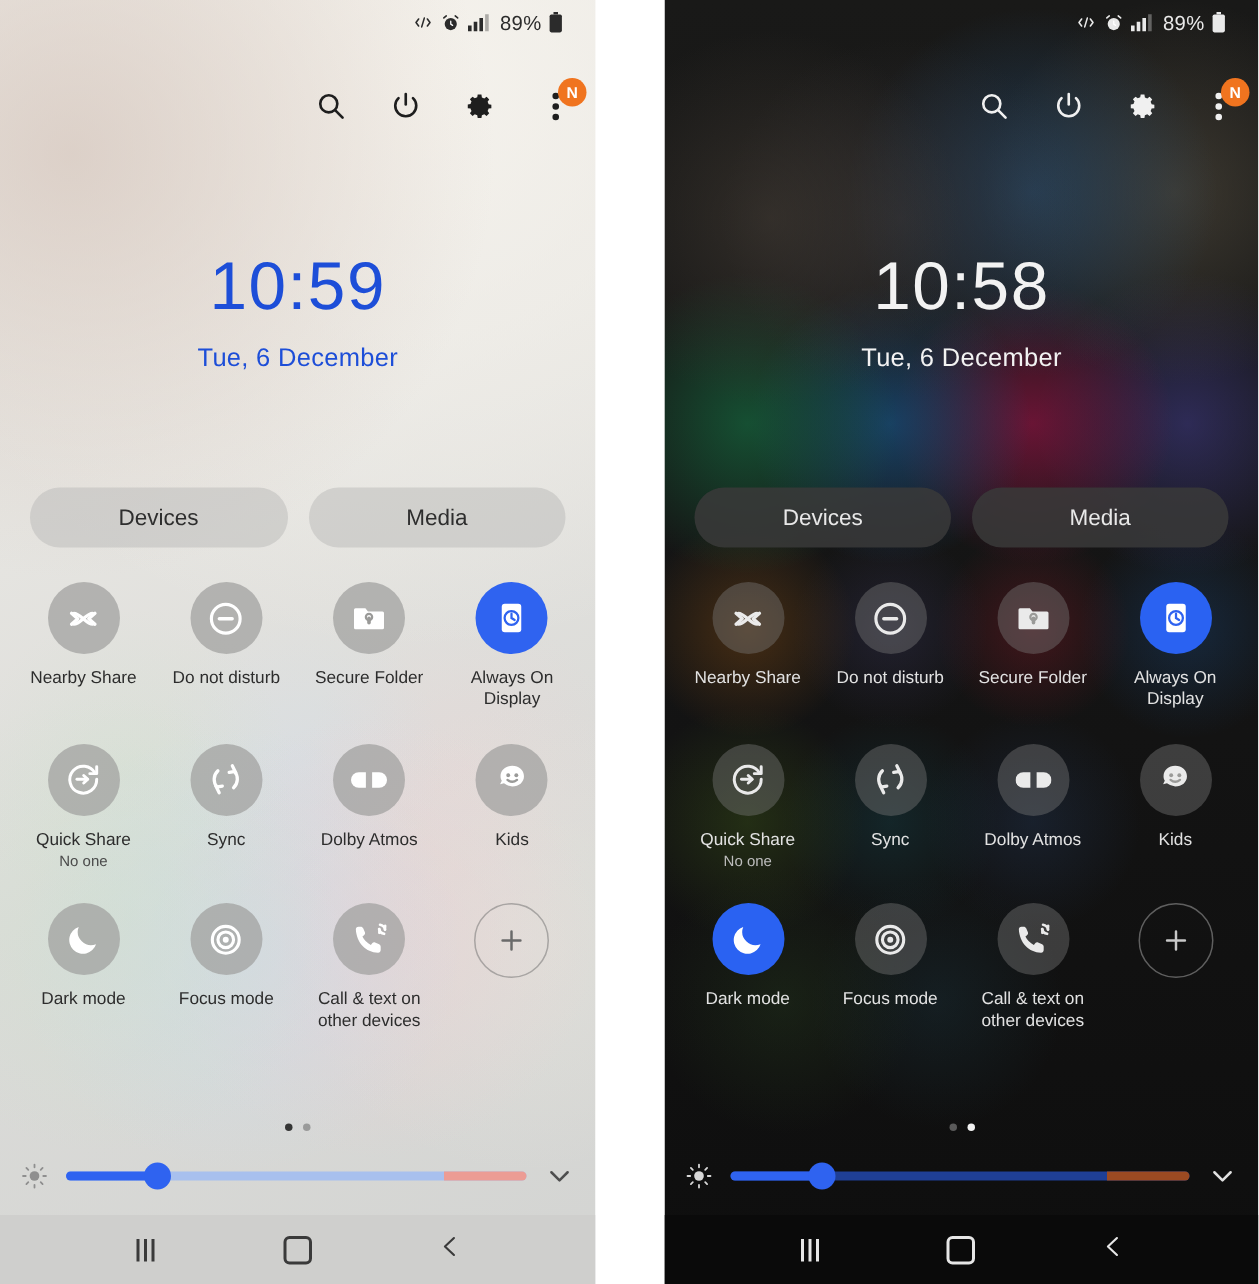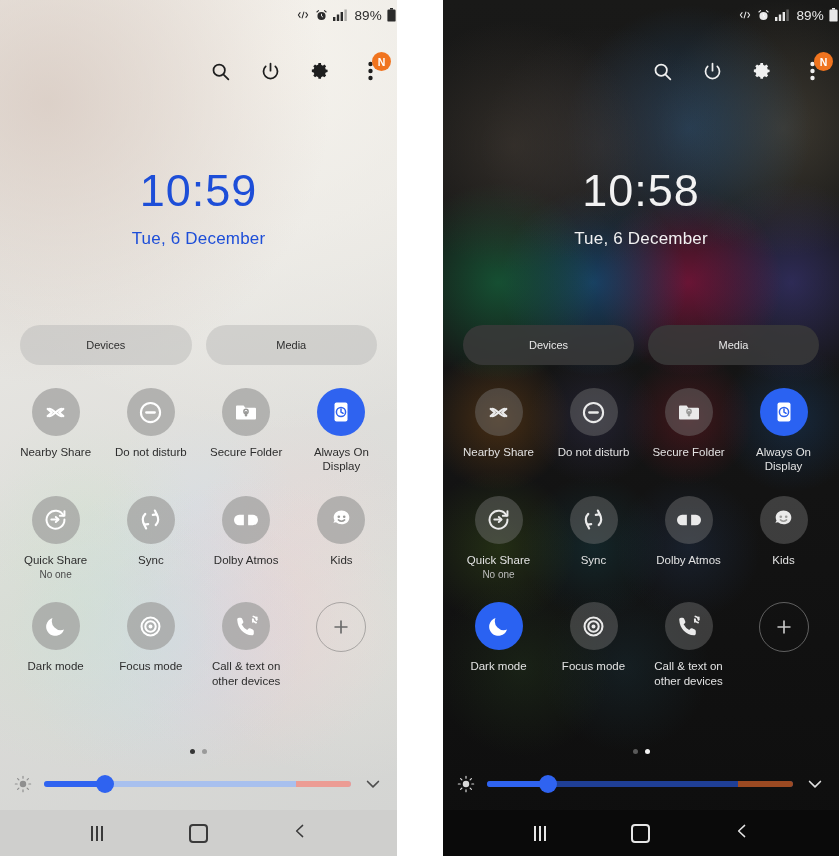--- a/index.html
+++ b/index.html
@@ -43,21 +43,21 @@
       radial-gradient(circle at 14% 64%, rgba(56,80,24,.45) 0%, rgba(56,80,24,0) 12%),
       radial-gradient(circle at 38% 64%, rgba(22,66,74,.4) 0%, rgba(22,66,74,0) 12%),
       radial-gradient(circle at 62% 64%, rgba(36,58,92,.35) 0%, rgba(36,58,92,0) 12%),
       radial-gradient(circle at 20% 78%, rgba(44,72,34,.3) 0%, rgba(44,72,34,0) 12%),
       radial-gradient(circle at 46% 78%, rgba(30,62,74,.3) 0%, rgba(30,62,74,0) 12%),
       linear-gradient(180deg,#191918 0%,#151515 40%,#111111 75%,#0e0e0e 100%);
   }
 
   
   .statusbar{position:absolute;top:0;left:0;right:0;height:30px;display:flex;align-items:center;
-             justify-content:flex-end;padding-right:1px;gap:5px;}
+             justify-content:flex-end;padding-right:22px;gap:5px;}
   .sb-icon{display:flex;align-items:center;}
   .sb-pct{font-size:13.5px;letter-spacing:.2px;margin-left:2px;}
   .light .statusbar{color:#2b2b2b;}
   .dark  .statusbar{color:#e9e9e9;}
 
   
   .headerbar{position:absolute;top:60px;right:14px;display:flex;align-items:center;gap:24px;}
   .hdr-btn{position:relative;width:26px;height:26px;display:flex;align-items:center;justify-content:center;cursor:pointer;}
   .light .hdr-btn{color:#1e1e1e;}
   .dark  .hdr-btn{color:#f0f0f0;}
@@ -68,21 +68,21 @@
   
   .clockwrap{position:absolute;top:168px;left:0;right:0;text-align:center;}
   .clock{font-size:45px;font-weight:300;letter-spacing:1px;line-height:1;}
   .date{font-size:17px;font-weight:400;margin-top:16px;letter-spacing:.2px;}
   .light .clock,.light .date{color:#1d4ed8;}
   .dark  .clock,.dark  .date{color:#f2f2f2;}
 
   
   .pills{position:absolute;top:325px;left:20px;right:20px;display:flex;gap:14px;}
   .pill{flex:1;height:40px;border-radius:20px;display:flex;align-items:center;justify-content:center;
-        font-size:11px;cursor:pointer;}
+        font-size:15px;cursor:pointer;}
   .light .pill{background:rgba(190,190,188,.55);color:#2e2e2e;}
   .dark  .pill{background:rgba(58,58,58,.85);color:#e8e8e8;}
 
   
   .grid{position:absolute;left:8px;right:8px;top:388px;}
   .grow{display:flex;margin-bottom:22px;}
   .gcell{flex:1;display:flex;flex-direction:column;align-items:center;cursor:pointer;}
   .gcirc{width:48px;height:48px;border-radius:50%;display:flex;align-items:center;justify-content:center;}
   .light .gcirc{background:rgba(160,160,158,.72);color:#ffffff;}
   .dark  .gcirc{background:rgba(122,122,122,.42);color:#eaeaea;}

